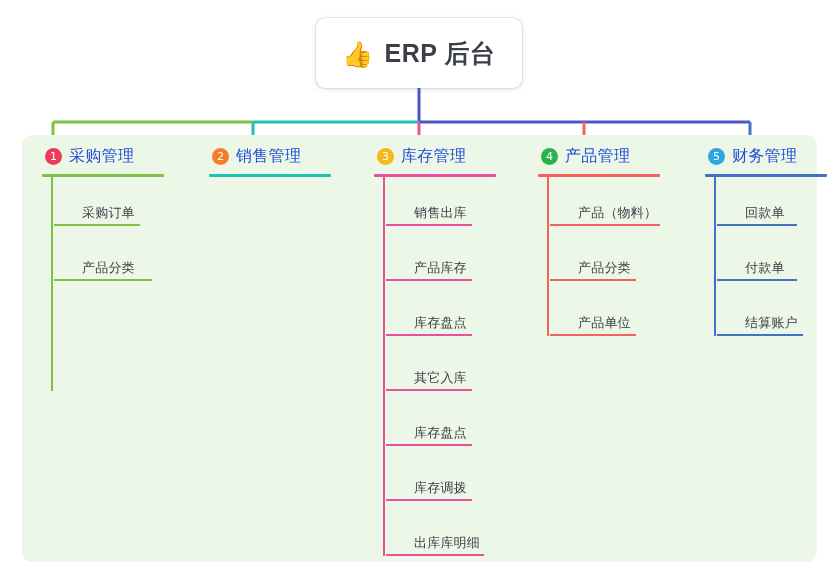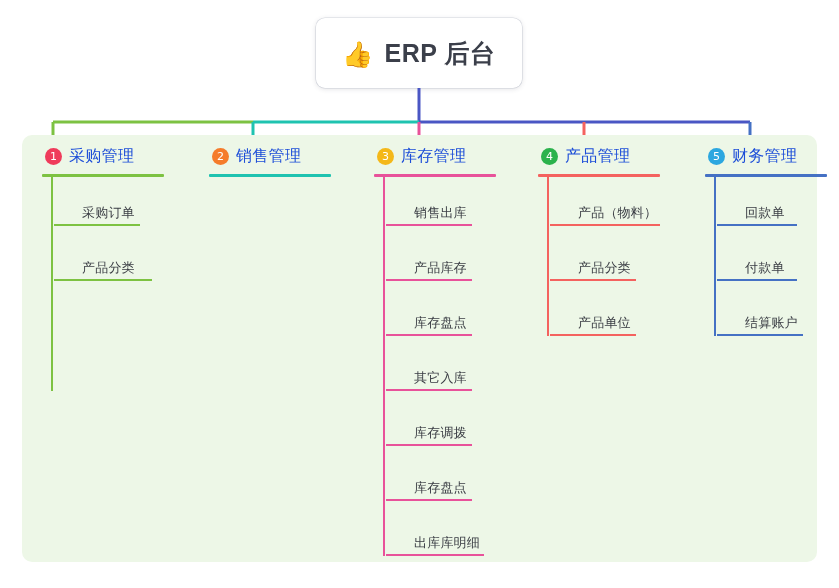--- a/index.html
+++ b/index.html
@@ -228,25 +228,25 @@
             </div>
             <div class="item">
               <span class="item-label">库存盘点</span>
               <span class="item-rule" style="background: rgb(232, 82, 154); width: 86px;"></span>
             </div>
             <div class="item">
               <span class="item-label">其它入库</span>
               <span class="item-rule" style="background: rgb(232, 82, 154); width: 86px;"></span>
             </div>
             <div class="item">
+              <span class="item-label">库存盘点</span>
+              <span class="item-rule" style="background: rgb(232, 82, 154); width: 86px;"></span>
+            </div>
+            <div class="item">
               <span class="item-label">库存调拨</span>
-              <span class="item-rule" style="background: rgb(232, 82, 154); width: 86px;"></span>
-            </div>
-            <div class="item">
-              <span class="item-label">库存盘点</span>
               <span class="item-rule" style="background: rgb(232, 82, 154); width: 86px;"></span>
             </div>
             <div class="item">
               <span class="item-label">出库库明细</span>
               <span class="item-rule" style="background: rgb(232, 82, 154); width: 98px;"></span>
             </div>
           </div>
         </div>
         <div class="col col-3">
           <div class="col-head">

